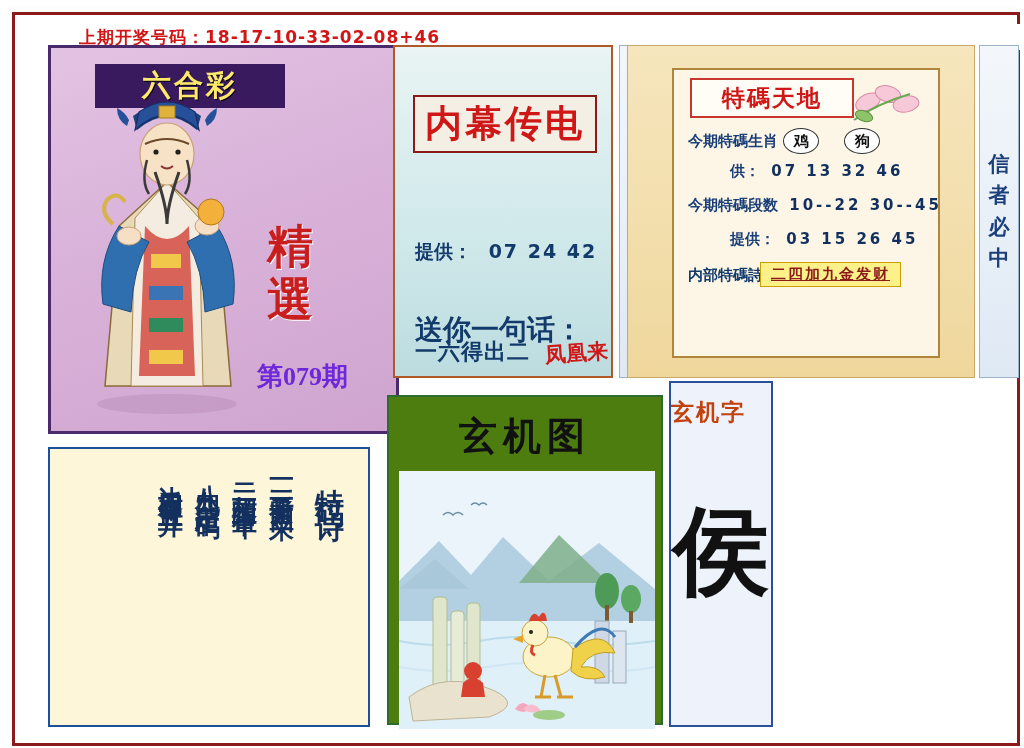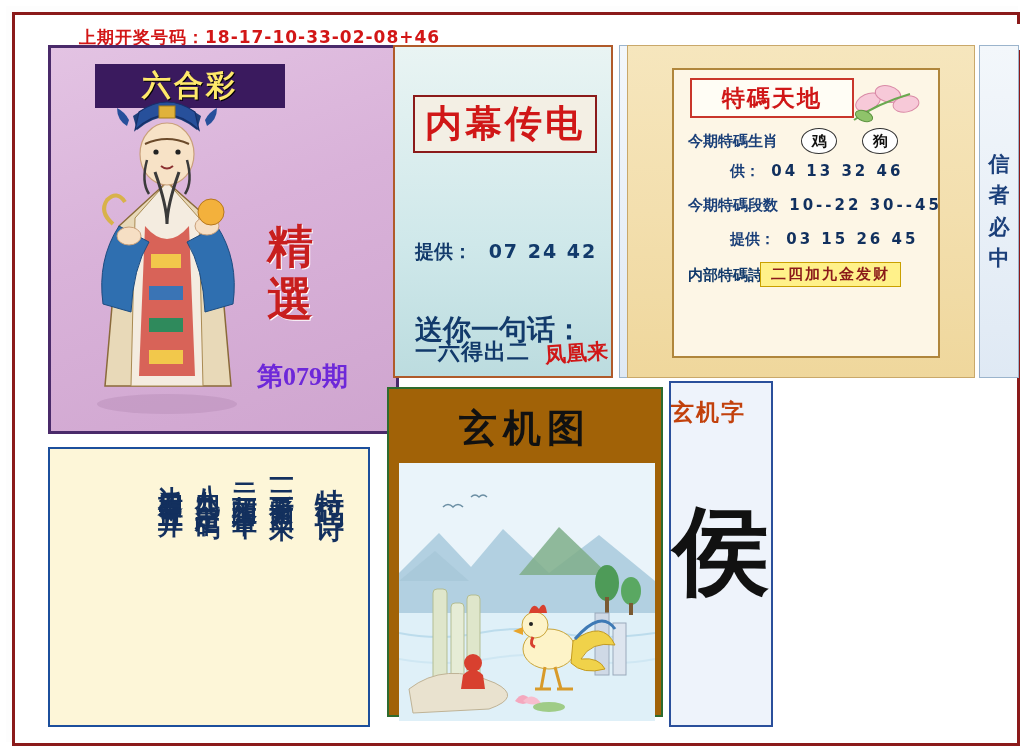--- a/index.html
+++ b/index.html
@@ -204,22 +204,22 @@
   }
   .poem-title{
     writing-mode:vertical-rl;text-orientation:upright;
     font-size:29px;font-weight:bold;color:#13305e;letter-spacing:12px;
     margin-left:16px;margin-right:4px;
     font-family:"DejaVu Sans",sans-serif;
   }
 
   
   .xuanji{
-    position:absolute;left:372px;top:372px;width:276px;height:330px;
-    background:#a16207;
+    position:absolute;left:372px;top:380px;width:276px;height:330px;
+    background:#4d7c0f;
     border:2px solid #2e6b2e;
     box-sizing:border-box;
   }
   .xuanji-title{
     position:absolute;left:0;top:14px;width:100%;
     text-align:center;font-size:38px;font-weight:bold;color:#111;
     letter-spacing:6px;
     font-family:"DejaVu Sans",sans-serif;
   }
   .xuanji-pic{
@@ -357,44 +357,44 @@
         <svg style="position:absolute;right:8px;top:4px;" width="86" height="52" viewBox="0 0 86 52">
           <ellipse cx="24" cy="28" rx="13" ry="8" fill="#f7c9d8" stroke="#d98aa6" transform="rotate(-25 24 28)"></ellipse>
           <ellipse cx="44" cy="20" rx="13" ry="8" fill="#f7c9d8" stroke="#d98aa6" transform="rotate(15 44 20)"></ellipse>
           <ellipse cx="62" cy="30" rx="13" ry="8" fill="#f7c9d8" stroke="#d98aa6" transform="rotate(-10 62 30)"></ellipse>
           <path d="M10 46 q22 -16 56 -26" fill="none" stroke="#6aa94f" stroke-width="2"></path>
           <ellipse cx="20" cy="42" rx="9" ry="5" fill="#8fc36a" stroke="#5d9440" transform="rotate(20 20 42)"></ellipse>
         </svg>
 
         <div class="tema-row" style="top:58px;">
           <span class="lbl">今期特碼生肖</span>
-          <span style="margin-left:18px;">
+          <span style="">
             <span class="zodiac">鸡</span>
             <span class="zodiac">狗</span>
           </span>
         </div>
 
         <div class="tema-row" style="top:92px;left:56px;">
           <span class="lbl">供：</span>
-          <span class="val">04  13  32  46</span>
+          <span class="val">07  13  32  46</span>
         </div>
 
         <div class="tema-row" style="top:126px;">
           <span class="lbl">今期特碼段数</span>
           <span class="val">10--22    30--45</span>
         </div>
 
         <div class="tema-row" style="top:160px;left:56px;">
           <span class="lbl">提供：</span>
           <span class="val">03   15   26   45</span>
         </div>
 
         <div class="tema-row" style="top:196px;">内部特碼詩</div>
 
-        <div class="hl" style="top:192px;">二四加九金发财</div>
+        <div class="hl" style="top:192px;text-decoration:underline;">二四加九金发财</div>
       </div>
     </div>
 
     <div class="vstrip2">
       <span>信<br>者<br>必<br>中</span>
     </div>
 
     <div class="poem">
       <div class="poem-title">特码诗</div>
       <div class="poem-col">一三看紧一四来</div>

